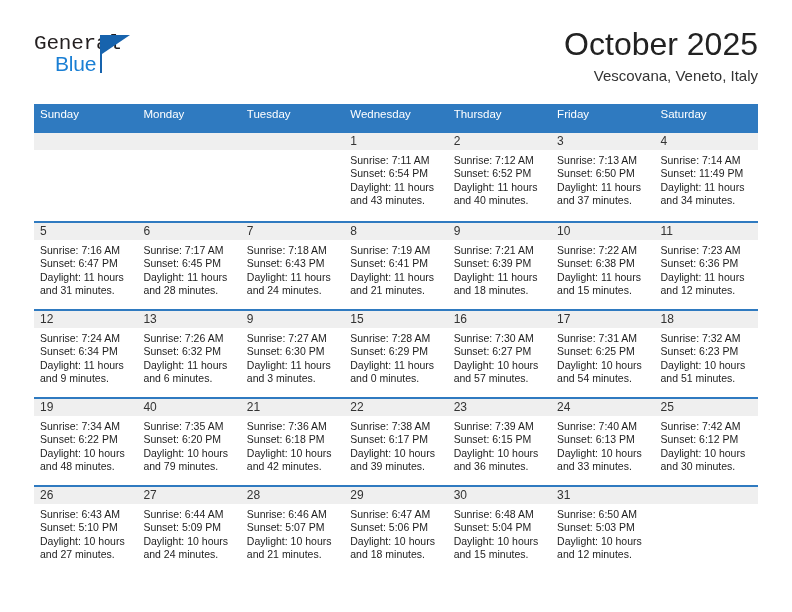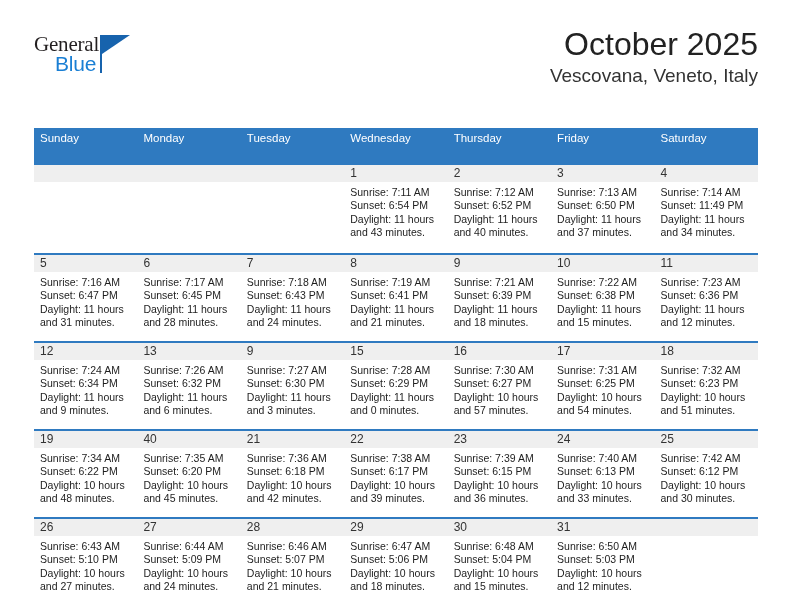--- a/index.html
+++ b/index.html
@@ -39,21 +39,21 @@
     width: 120px;
     height: 54px;
   }
   .brand-general {
     position: absolute;
     left: 0;
     top: 0;
     font-size: 21px;
     letter-spacing: -0.2px;
     color: #231f20;
-    font-family: Liberation Serif, serif;
+    font-family: Liberation Mono, monospace;
   }
   .brand-blue {
     position: absolute;
     left: 21px;
     top: 20px;
     font-size: 21px;
     letter-spacing: -0.2px;
     color: #1a7fd4;
     font-family: "Liberation Sans", sans-serif;
   }
@@ -82,40 +82,39 @@
     text-align: right;
   }
   .cal-title {
     font-size: 32px;
     font-weight: normal;
     color: #222222;
     line-height: 32px;
     white-space: nowrap;
   }
   .cal-subtitle {
-    font-size: 19px;
+    font-size: 15px;
     color: #333333;
     line-height: 22px;
     margin-top: 5px;
     white-space: nowrap;
   }
 
   
   .calendar {
     position: absolute;
     left: 34px;
     top: 104px;
     width: 724px;
   }
 
   .dow-row {
     display: flex;
     background: #2f7ac0;
-    height: 37px;
-    margin-top: 24px;
+    height: 29px;
   }
   .dow {
     flex: 1 1 0;
     color: #ffffff;
     font-size: 11.5px;
     line-height: 21px;
     padding-left: 6px;
     box-sizing: border-box;
     white-space: nowrap;
   }
@@ -429,21 +428,21 @@
             </div>
           </div>
           <div class="cell">
             <div class="daynum-band">
               <span class="daynum">40</span>
             </div>
             <div class="cell-body">
               <div class="cell-line">Sunrise: 7:35 AM</div>
               <div class="cell-line">Sunset: 6:20 PM</div>
               <div class="cell-line">Daylight: 10 hours</div>
-              <div class="cell-line">and 45 minutes.</div>
+              <div class="cell-line">and 79 minutes.</div>
             </div>
           </div>
           <div class="cell">
             <div class="daynum-band">
               <span class="daynum">21</span>
             </div>
             <div class="cell-body">
               <div class="cell-line">Sunrise: 7:36 AM</div>
               <div class="cell-line">Sunset: 6:18 PM</div>
               <div class="cell-line">Daylight: 10 hours</div>

